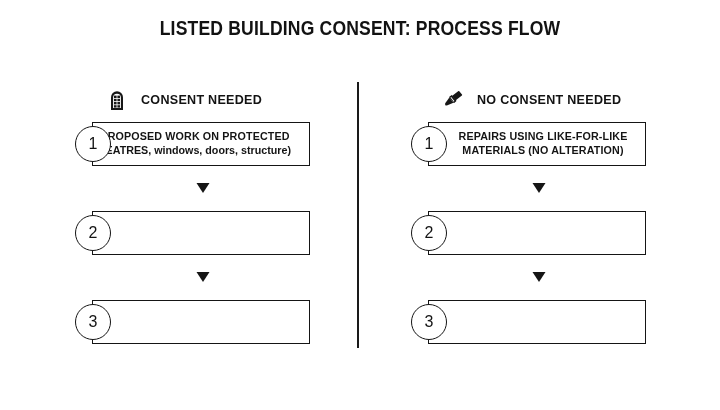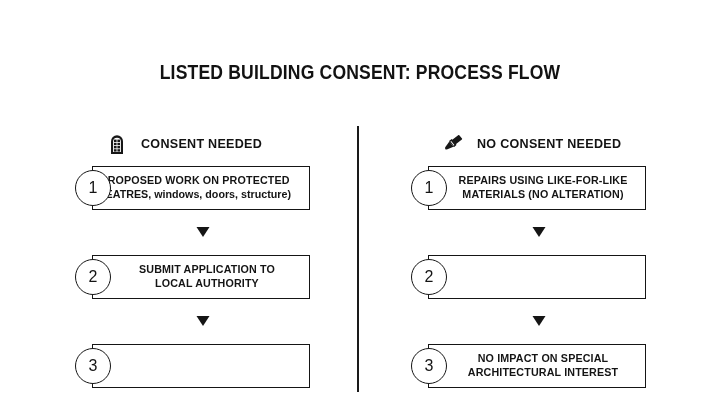--- a/index.html
+++ b/index.html
@@ -13,21 +13,20 @@
     position: relative;
     overflow: hidden;
     font-family: "Liberation Sans", sans-serif;
     color: #111111;
     -webkit-font-smoothing: antialiased;
   }
 
   #page-root {
     position: absolute;
     inset: 0;
-    margin-top: 44px;
   }
 
   
   .title {
     position: absolute;
     top: 17px;
     left: 0;
     width: 720px;
     text-align: center;
     font-family: "Liberation Sans Narrow", "Liberation Sans", sans-serif;
@@ -211,24 +210,20 @@
     <div class="arrow a1">
       <svg viewBox="0 0 16 12" width="16" height="12" aria-hidden="true">
         <polygon points="1.5,1 14.5,1 8,11" fill="#151515"></polygon>
       </svg>
     </div>
 
     <div class="flow-box r2">
       <div class="num-circle">
         <span>2</span>
       </div>
-      <div class="box-text">
-        <span class="box-line">SUBMIT APPLICATION TO</span>
-        <span class="box-line">LOCAL AUTHORITY</span>
-      </div>
     </div>
 
     <div class="arrow a2">
       <svg viewBox="0 0 16 12" width="16" height="12" aria-hidden="true">
         <polygon points="1.5,1 14.5,1 8,11" fill="#151515"></polygon>
       </svg>
     </div>
 
     <div class="flow-box r3">
       <div class="num-circle">
@@ -279,21 +274,17 @@
     <div class="arrow a2">
       <svg viewBox="0 0 16 12" width="16" height="12" aria-hidden="true">
         <polygon points="1.5,1 14.5,1 8,11" fill="#151515"></polygon>
       </svg>
     </div>
 
     <div class="flow-box r3">
       <div class="num-circle">
         <span>3</span>
       </div>
-      <div class="box-text">
-        <span class="box-line">NO IMPACT ON SPECIAL</span>
-        <span class="box-line">ARCHITECTURAL INTEREST</span>
-      </div>
     </div>
 
   </div>
 
 </div>
 
 </body></html>

